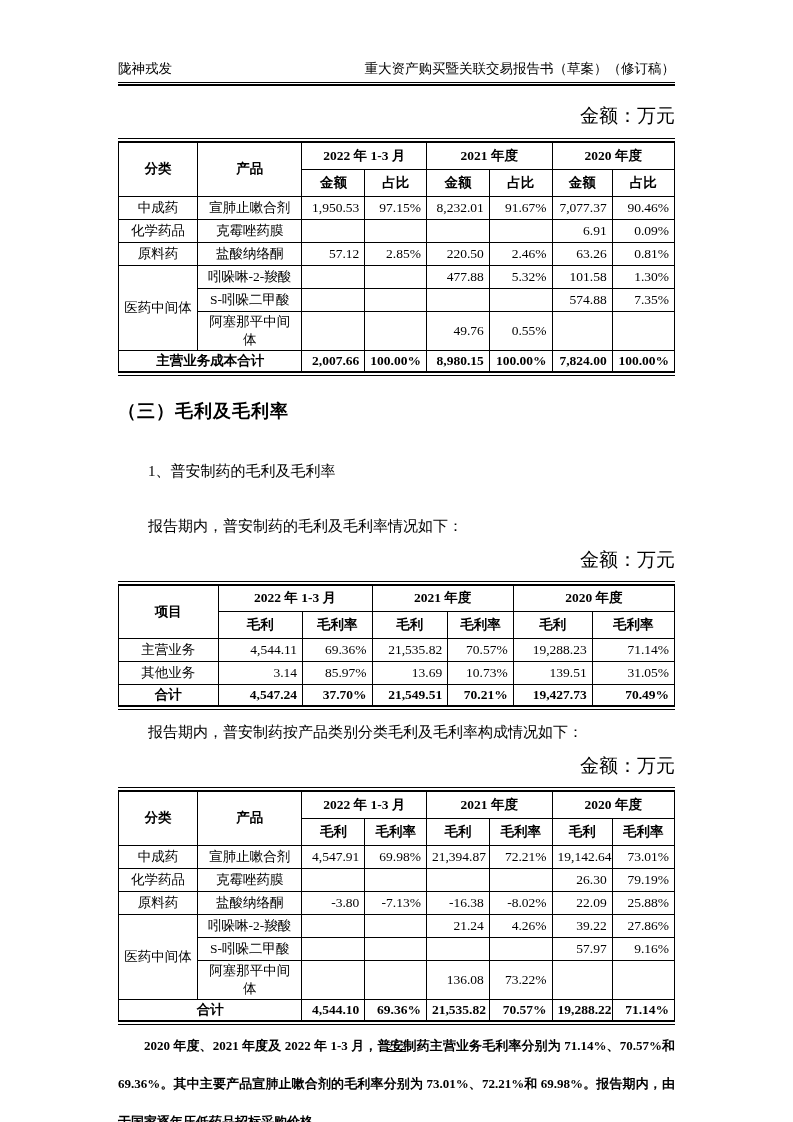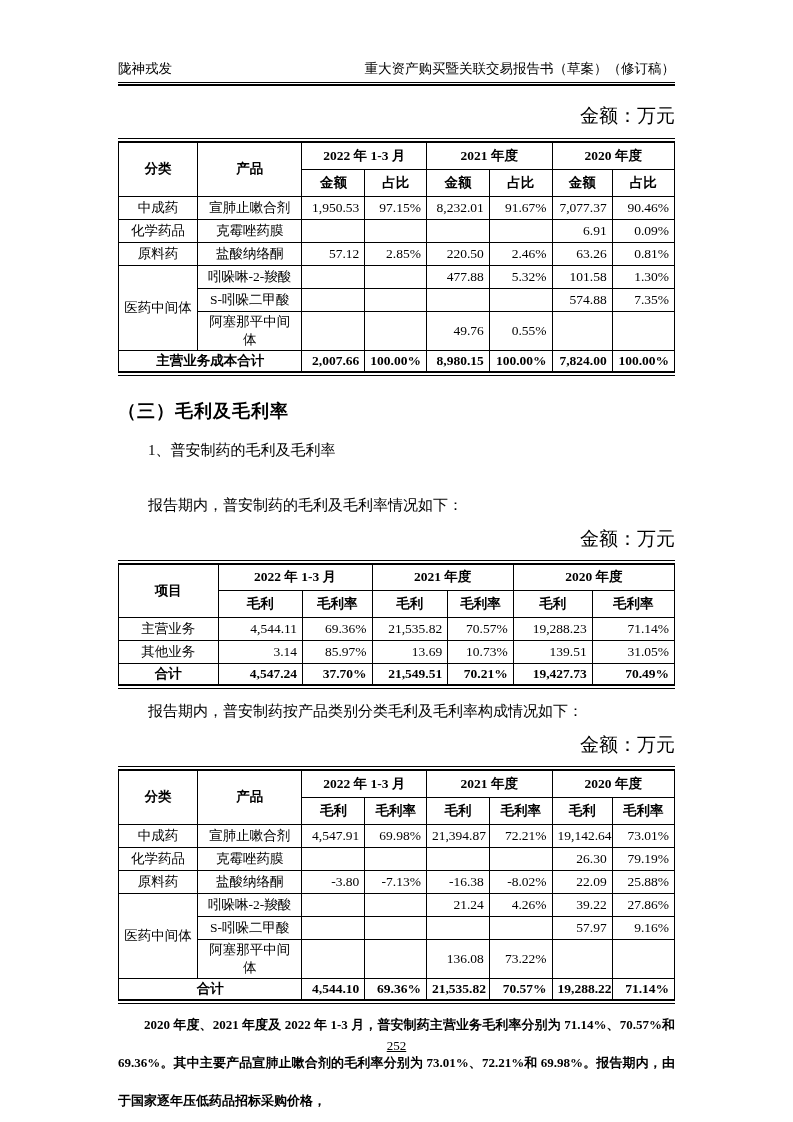--- a/index.html
+++ b/index.html
@@ -38,21 +38,21 @@
   tbody td.c { text-align:center; }
   tbody td.b { font-weight:bold; }
   tbody tr:last-child td { height:15px; }
 
   
   .section-heading {
     margin-top:23px; font-size:18px; font-weight:bold;
     font-family:Liberation Sans, sans-serif;
     letter-spacing:1px;
   }
-  .sub-heading { margin-top:18px; font-size:15px; text-indent:2em; }
+  .sub-heading { margin-top:39px; font-size:15px; text-indent:2em; }
   .intro { margin-top:36px; font-size:15px; text-indent:2em; }
   .intro.second { margin-top:13px; }
 
   .body-paragraph {
     margin-top:2px; font-size:13px; line-height:38px;
     text-indent:2em; text-align:justify;font-weight:bold;
   }
 
   .page-number {
     position:absolute; top:1038px; left:0; right:0;

